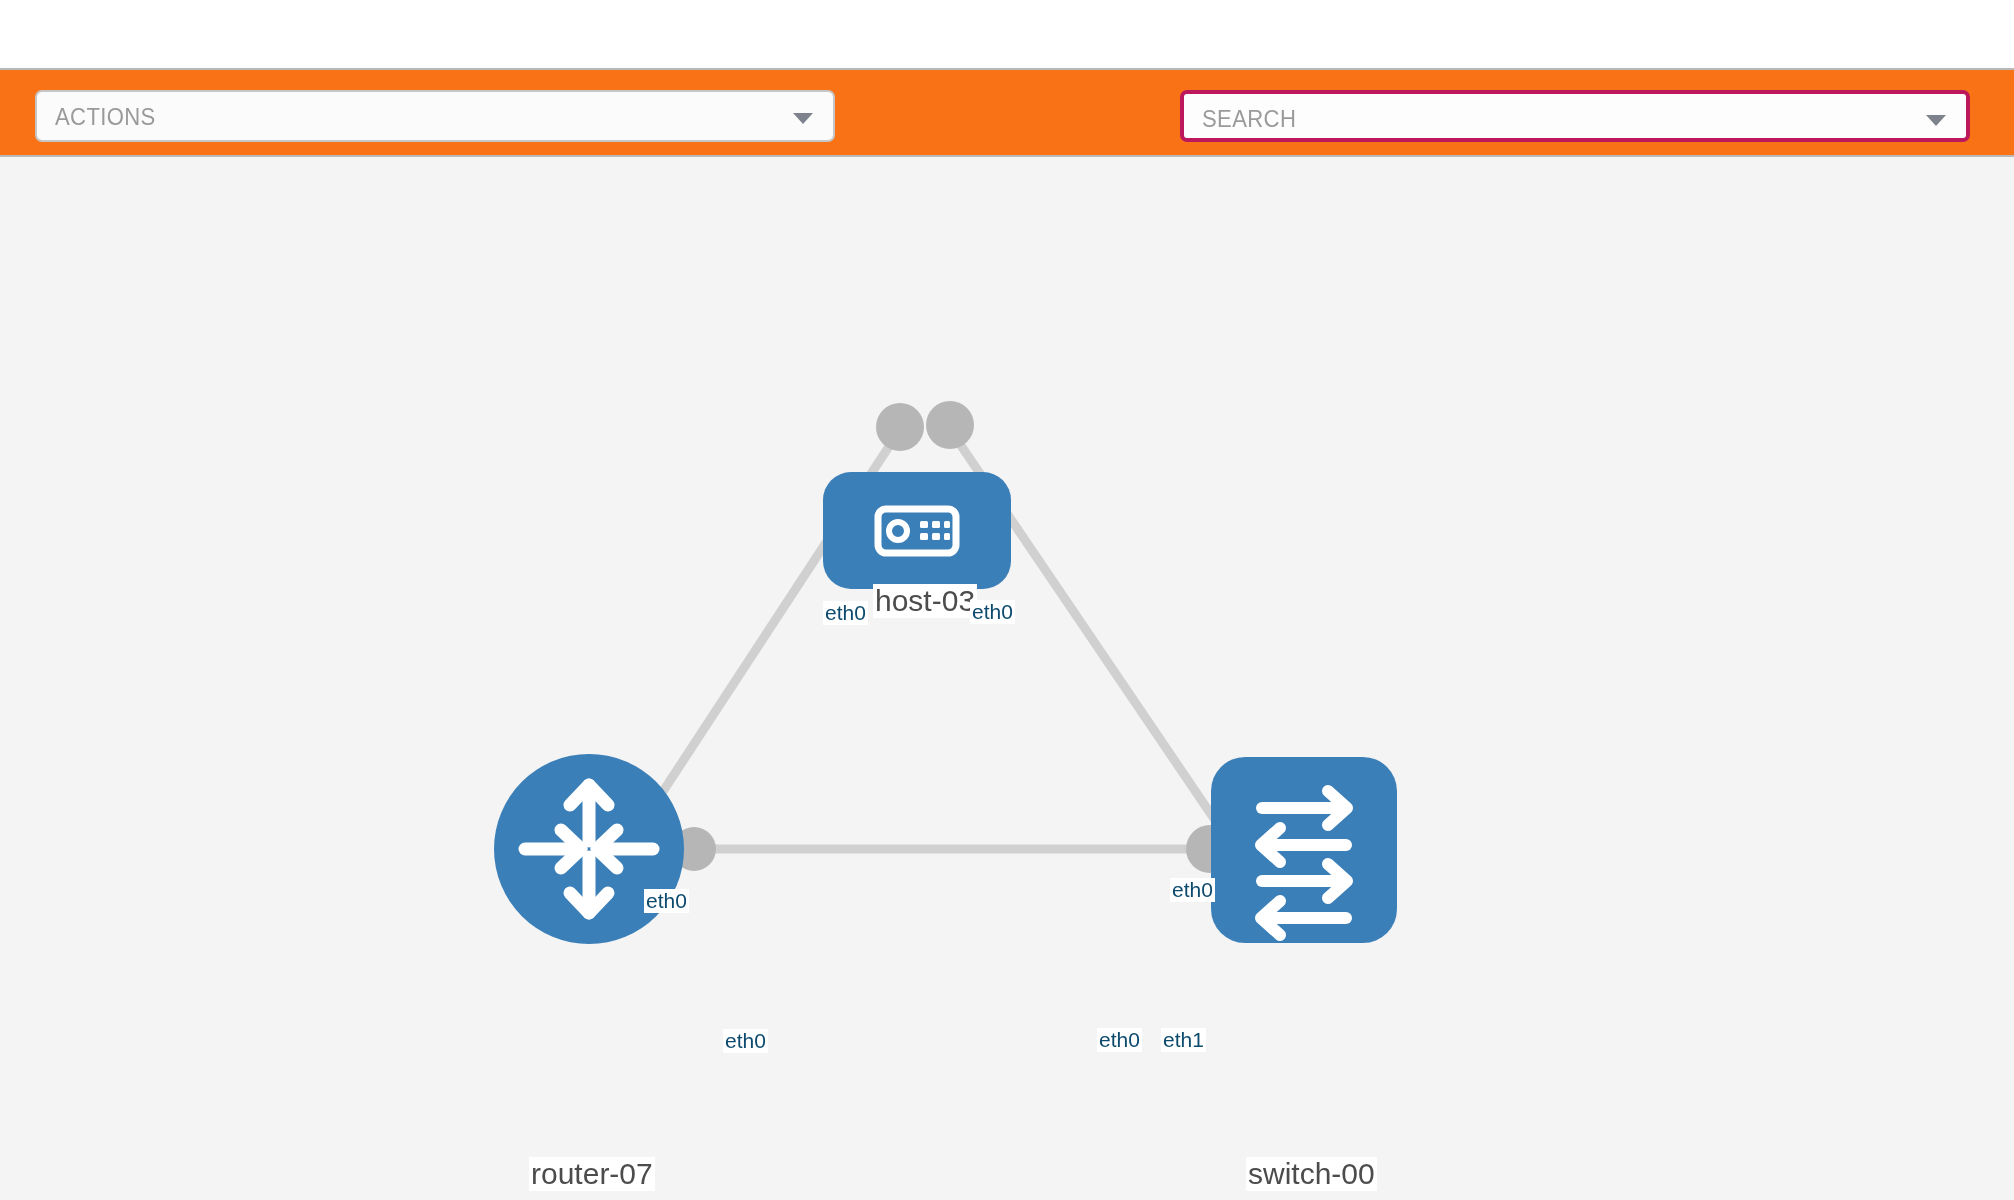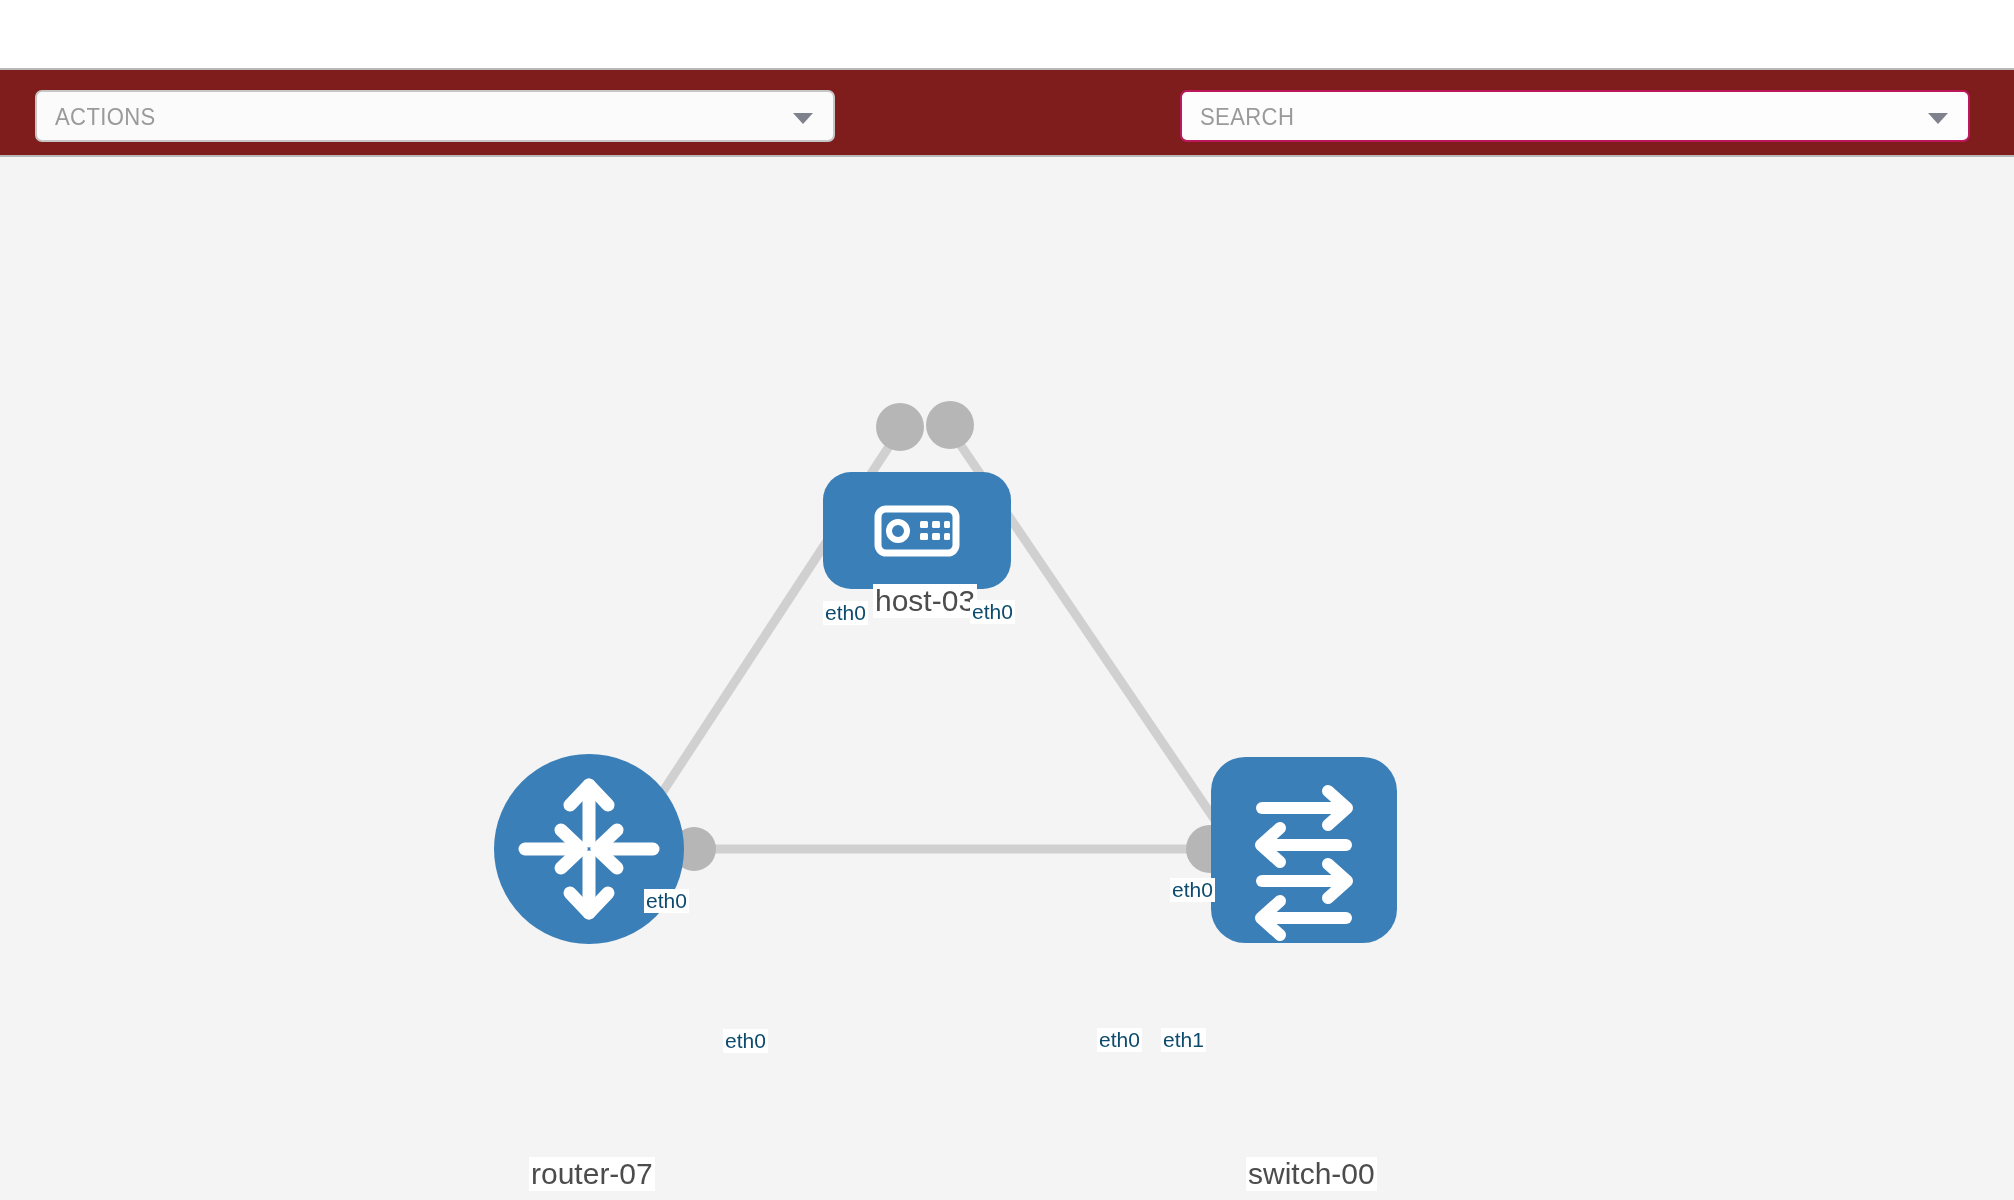--- a/index.html
+++ b/index.html
@@ -31,21 +31,21 @@
     width: 38px; height: 38px; border-radius: 50%;
     background: #c8c8c8;
     cursor: pointer;
   }
   .close-btn svg { display: block; width: 38px; height: 38px; }
 
   
   .toolbar {
     position: absolute; left: 0; top: 68px;
     width: 2014px; height: 89px;
-    background: #7f1d1d;
+    background: #f97316;
     border-top: 2px solid #b8b8b8;
     border-bottom: 2px solid #b8b8b8;
   }
   .actions-select {
     position: absolute; left: 35px; top: 20px;
     width: 800px; height: 52px;
     background: #fbfbfb;
     border: 2px solid #c6c6c6;
     border-radius: 7px;
     cursor: pointer;
@@ -69,21 +69,21 @@
     width: 46px; height: 46px; cursor: pointer;
   }
   .tool-icon svg { display: block; }
   #wrench-icon { left: 1040px; top: 88px; }
   #key-icon    { left: 1110px; top: 88px; }
 
   .search-box {
     position: absolute; left: 1180px; top: 20px;
     width: 790px; height: 52px;
     background: #fdfdfd;
-    border: 2px solid #be185d;
+    border: 4px solid #be185d;
     border-radius: 7px;
     cursor: text;
   }
   .search-box .label {
     position: absolute; left: 18px; top: 11px;
     font-size: 24px; color: #9a9a9a;
     letter-spacing: 0.4px;
     transform: scaleX(0.92);
     transform-origin: left center;
   }

